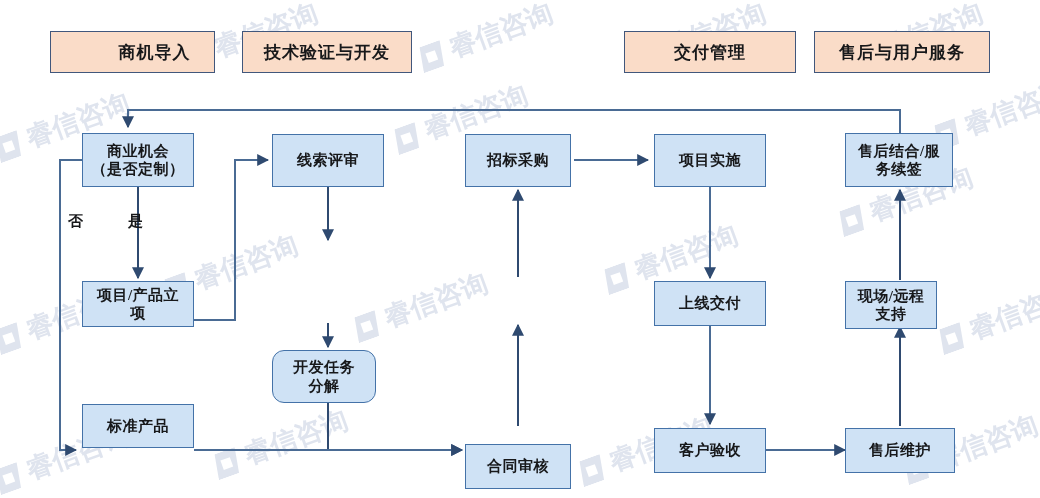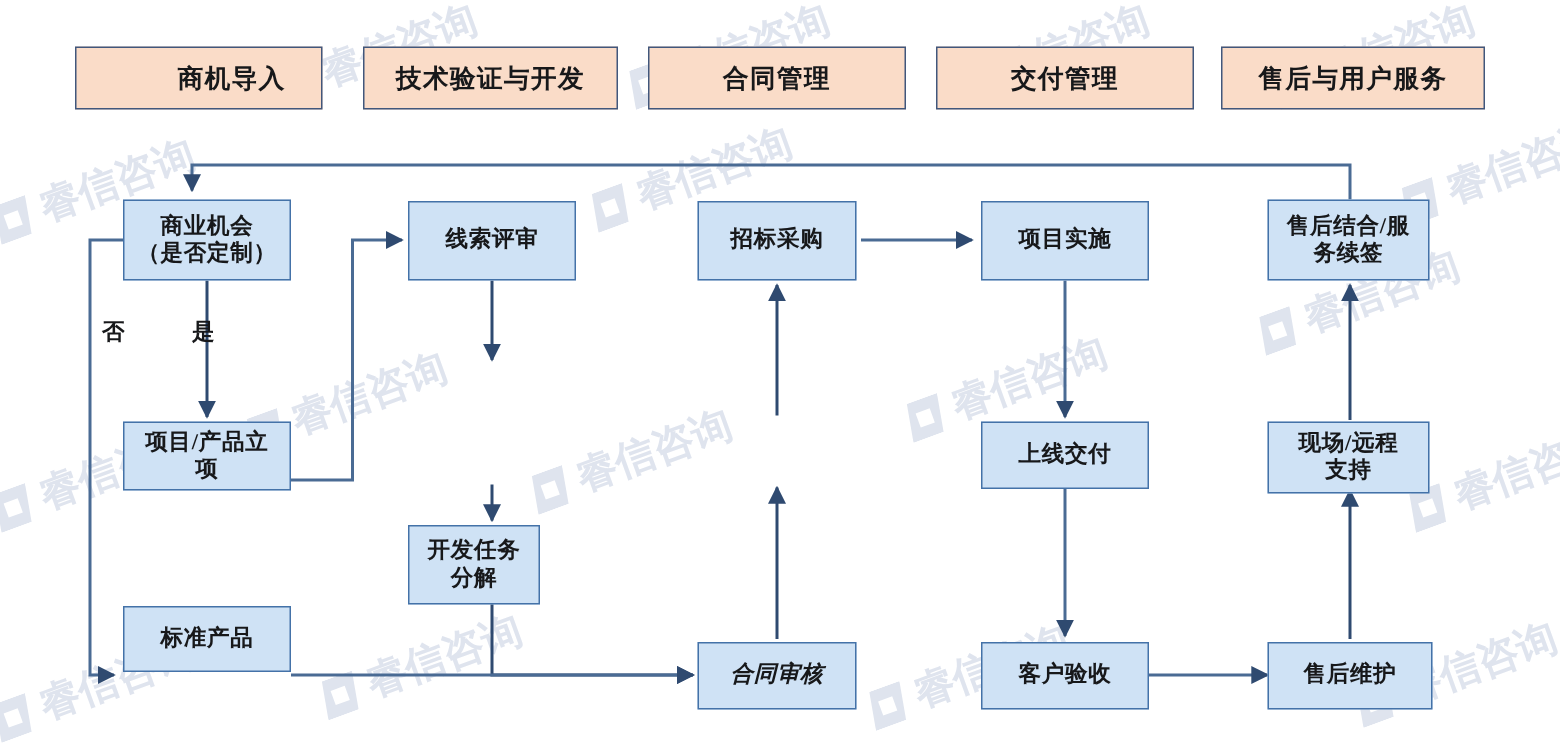--- a/index.html
+++ b/index.html
@@ -136,43 +136,42 @@
 
     <path class="conn" d="M766,450 L845,450" marker-end="url(#arw)"></path>
 
     <path class="conn-dark" d="M900,426 L900,327" marker-end="url(#arw)"></path>
 
     <path class="conn-dark" d="M900,280 L900,190" marker-end="url(#arw)"></path>
   </svg>
 
   <div class="phase" style="left:50px;top:31px;width:165px;height:42px;padding-left:44px;">商机导入</div>
   <div class="phase" style="left:242px;top:31px;width:170px;height:42px;">技术验证与开发</div>
-  <div class="phase" style="left:432px;top:31px;width:172px;height:42px;">合同管理</div>
   <div class="phase" style="left:624px;top:31px;width:172px;height:42px;">交付管理</div>
   <div class="phase" style="left:814px;top:31px;width:176px;height:42px;">售后与用户服务</div>
 
   <div class="blabel" style="left:68px;top:212px;">否</div>
   <div class="blabel" style="left:128px;top:212px;">是</div>
 
   <div class="node" style="left:82px;top:133px;width:112px;height:54px;">商业机会
 （是否定制）</div>
   <div class="node" style="left:82px;top:281px;width:112px;height:46px;">项目/产品立
 项</div>
   <div class="node" style="left:82px;top:404px;width:112px;height:44px;">标准产品</div>
 
   <div class="node" style="left:272px;top:134px;width:112px;height:53px;">线索评审</div>
-  <div class="node" style="left:272px;top:350px;width:88px;height:53px;">开发任务
+  <div class="node" style="left:272px;top:350px;width:104px;height:53px;border-radius:12px;">开发任务
 分解</div>
 
   <div class="node" style="left:465px;top:134px;width:106px;height:53px;">招标采购</div>
-  <div class="node" style="left:465px;top:428px;width:106px;height:45px;font-style:italic;">合同审核</div>
+  <div class="node" style="left:465px;top:444px;width:106px;height:45px;">合同审核</div>
 
   <div class="node" style="left:654px;top:134px;width:112px;height:53px;">项目实施</div>
   <div class="node" style="left:654px;top:281px;width:112px;height:45px;">上线交付</div>
   <div class="node" style="left:654px;top:428px;width:112px;height:45px;">客户验收</div>
 
   <div class="node" style="left:845px;top:133px;width:108px;height:54px;">售后结合/服
 务续签</div>
-  <div class="node" style="left:845px;top:281px;width:108px;height:48px;">现场/远程
+  <div class="node" style="left:845px;top:281px;width:92px;height:48px;">现场/远程
 支持</div>
   <div class="node" style="left:845px;top:428px;width:110px;height:45px;font-family:Liberation Serif, serif;">售后维护</div>
 
 </div>
 
 </body></html>

